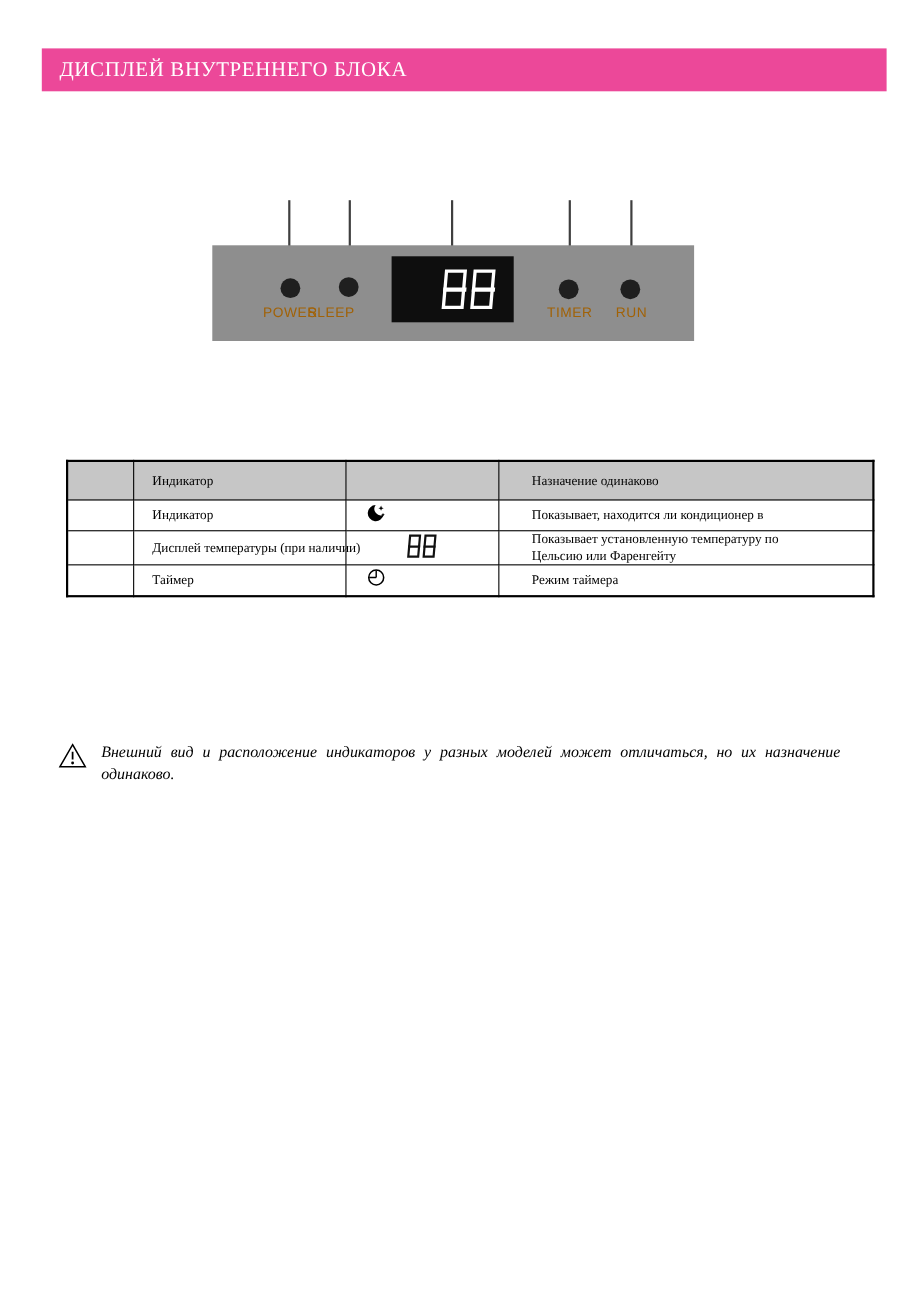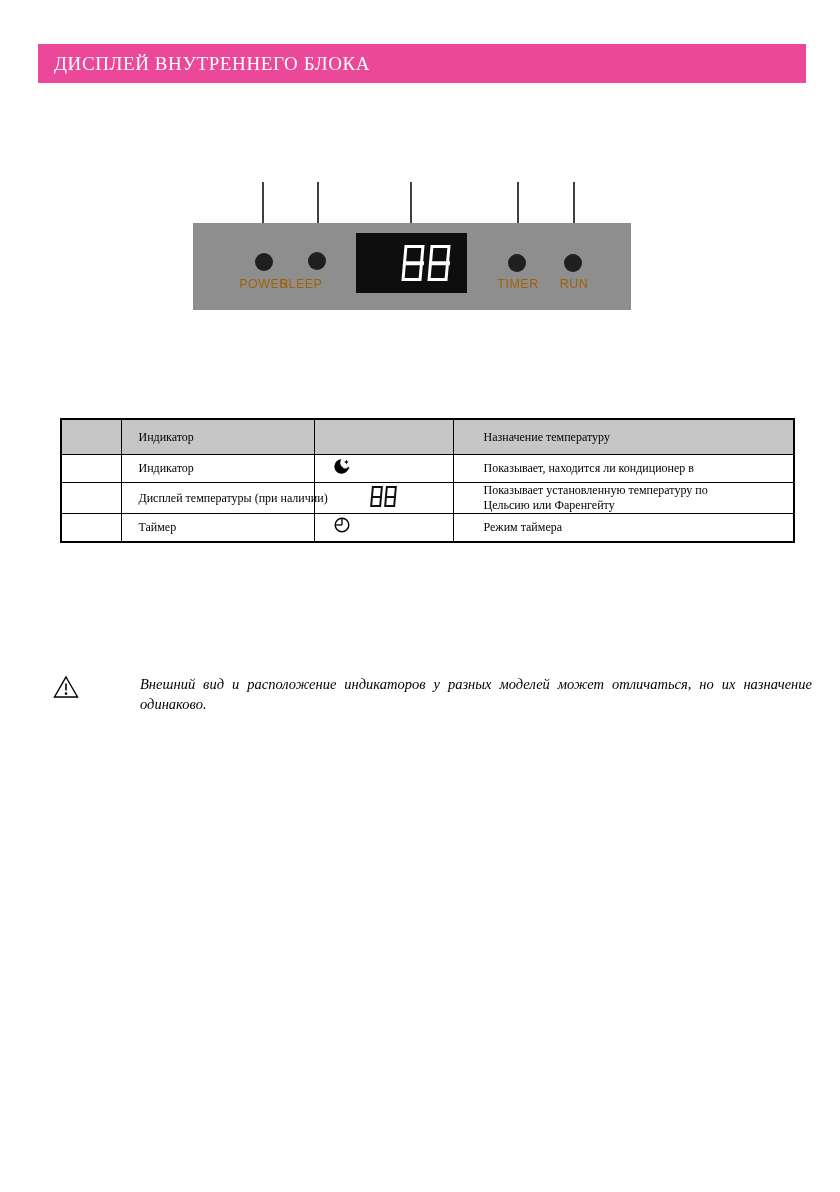--- a/index.html
+++ b/index.html
@@ -41,21 +41,21 @@
   .c4pad { padding-left:30px !important; padding-right:4px !important; white-space:pre-line; }
   tr.r { height:28px; }
   tr.r-tall { height:30px;padding-left:12px; }
   .icon-cell-center { text-align:center; }
   .icon-wrap { display:inline-flex; align-items:center; }
   .digits-sm { display:inline-flex; gap:3px; }
 
   
   .note-icon { position:absolute; left:53px; top:675px; }
   .note-text { position:absolute; left:92px; top:674px; width:672px;
-               font-style:italic; font-size:14.5px; line-height:20px;margin-left:48px; }
+               font-style:italic; font-size:14.5px; line-height:20px; }
   .note-text .l1 { text-align:justify; text-align-last:justify; }
 </style>
 </head>
 <body>
 
 <div id="page">
 
   <div class="title-bar">
     <span>ДИСПЛЕЙ ВНУТРЕННЕГО БЛОКА</span>
   </div>
@@ -90,21 +90,21 @@
         <col style="width:60px">
         <col style="width:193px">
         <col style="width:139px">
         <col style="width:341px">
       </colgroup>
     <tbody>
         <tr>
       <th></th>
       <th class="c2pad">Индикатор</th>
       <th></th>
-      <th class="c4pad">Назначение температуру</th>
+      <th class="c4pad">Назначение одинаково</th>
     </tr>
 
 
     <tr class="r">
       <td></td>
       <td class="c2pad">Индикатор</td>
       <td class="c3pad">
         <span class="icon-wrap">
           <svg width="18" height="18" viewBox="0 0 18 18">
             <path d="M8.5 1.2 A7.3 7.3 0 1 0 15.8 9.8 A5.8 5.8 0 0 1 8.5 1.2 Z" fill="#000"></path>

